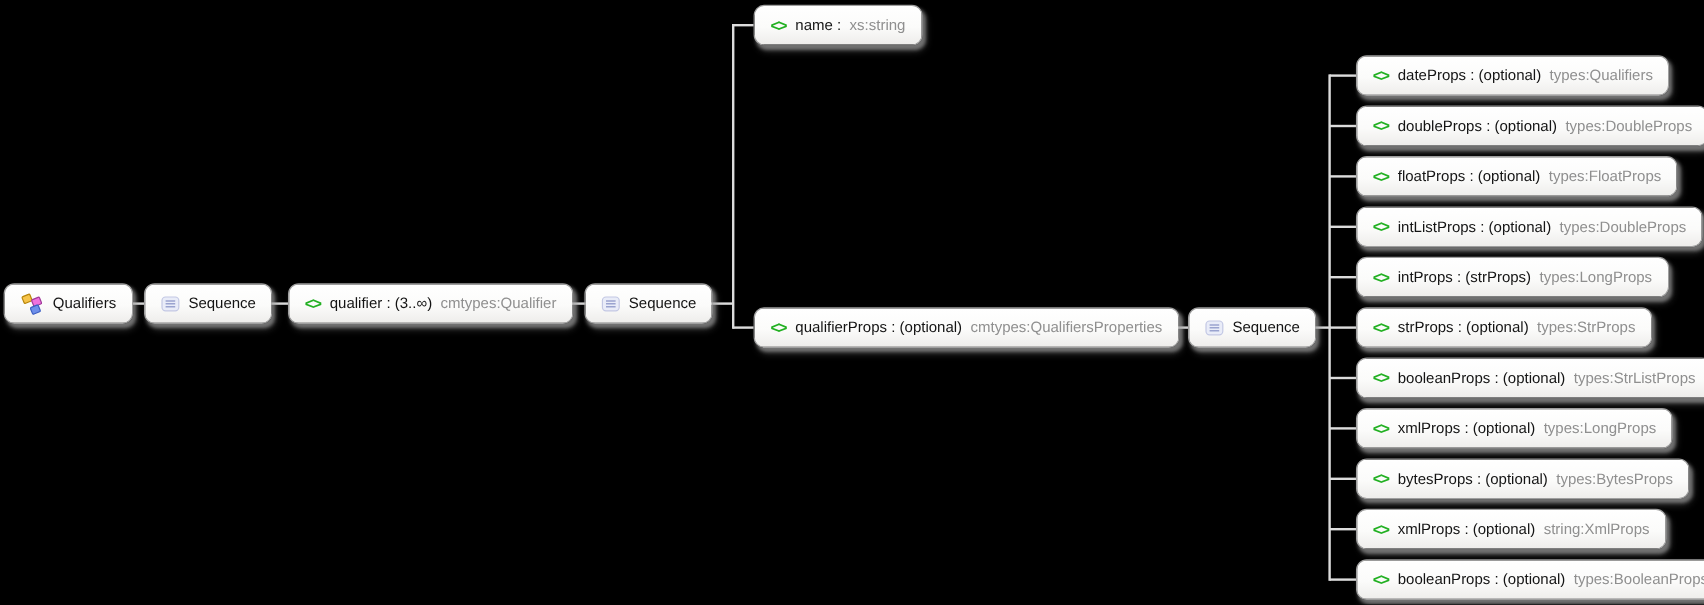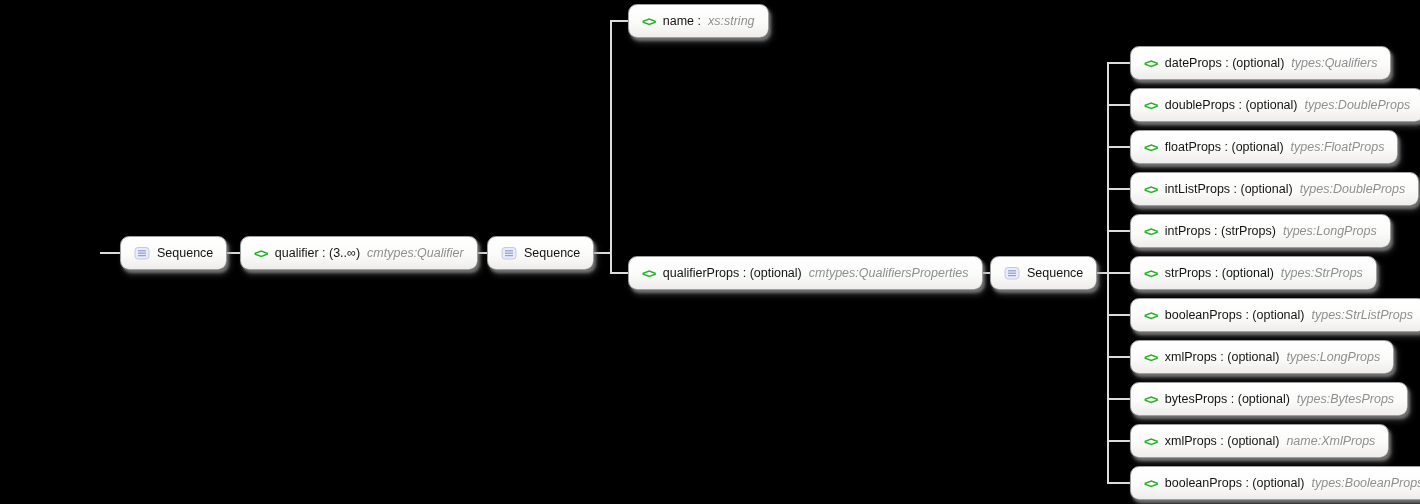--- a/index.html
+++ b/index.html
@@ -9,21 +9,21 @@
   }
   .node{
     position:absolute;height:34px;box-sizing:border-box;
     display:flex;align-items:center;gap:7px;padding:0 13px;white-space:nowrap;
     background:linear-gradient(180deg,#ffffff 0%,#fbfbfa 55%,#eeedeb 100%);
     border:1px solid #9f9f9f;border-radius:9px;
     box-shadow:2px 3px 3px rgba(175,175,175,.55), 3px 5px 6px rgba(115,115,115,.38);
     cursor:default;
   }
   .nm{color:#141414;}
-  .tp{font-style:italic;color:var(--type-text,#8f8f8f);}
+  .tp{color:var(--type-text,#8f8f8f);}
   .eicon{
     color:var(--element-accent,#22b022);font-weight:bold;font-size:13.5px;
     letter-spacing:-1.5px;margin-right:1px;transform:translateY(-0.5px);
   }
   .ln{position:absolute;background:var(--connector,#dcdcdc);}
   .ln.h{height:2px;}
   .ln.v{width:2px;}
   .sicon,.ricon{flex:0 0 auto;display:block;}
 </style>
 </head>
@@ -46,20 +46,28 @@
   <div class="ln h" style="left:1108px;top:146px;width:22px"></div>
   <div class="ln h" style="left:1108px;top:188px;width:22px"></div>
   <div class="ln h" style="left:1108px;top:230px;width:22px"></div>
   <div class="ln h" style="left:1108px;top:272px;width:22px"></div>
   <div class="ln h" style="left:1108px;top:314px;width:22px"></div>
   <div class="ln h" style="left:1108px;top:356px;width:22px"></div>
   <div class="ln h" style="left:1108px;top:398px;width:22px"></div>
   <div class="ln h" style="left:1108px;top:440px;width:22px"></div>
   <div class="ln h" style="left:1108px;top:482px;width:22px"></div>
 
+  <div class="node" style="left:3px;top:236px">
+    <svg class="ricon" width="20" height="20" viewBox="0 0 20 20">
+      <rect x="2" y="3" width="7" height="6" rx="1" transform="rotate(-22 5.5 6)" fill="#f6c44a" stroke="#b8860b" stroke-width="1"></rect>
+      <rect x="10" y="5.5" width="7" height="6" rx="1" transform="rotate(-22 13.5 8.5)" fill="#ef72dd" stroke="#a03a9a" stroke-width="1"></rect>
+      <rect x="9" y="12" width="7" height="6" rx="1" transform="rotate(-22 12.5 15)" fill="#6e8fea" stroke="#3c5fc2" stroke-width="1"></rect>
+    </svg>
+    <span class="nm">Qualifiers</span>
+  </div>
 
   <div class="node" style="left:120px;top:236px">
     <svg class="sicon" width="16" height="16" viewBox="0 0 16 16">
       <rect x="1" y="2.5" width="14" height="11.5" rx="3" fill="#e9ecf8" stroke="#c3c8e4"></rect>
       <line x1="4" y1="5.8" x2="12" y2="5.8" stroke="#9aa3cf" stroke-width="1.3"></line>
       <line x1="4" y1="8.2" x2="12" y2="8.2" stroke="#9aa3cf" stroke-width="1.3"></line>
       <line x1="4" y1="10.6" x2="12" y2="10.6" stroke="#9aa3cf" stroke-width="1.3"></line>
     </svg>
     <span class="nm">Sequence</span>
   </div>
@@ -143,21 +151,21 @@
     <span class="tp">types:LongProps</span>
   </div>
   <div class="node" style="left:1130px;top:382px">
     <span class="eicon">&lt;&gt;</span>
     <span class="nm">bytesProps : (optional)</span>
     <span class="tp">types:BytesProps</span>
   </div>
   <div class="node" style="left:1130px;top:424px">
     <span class="eicon">&lt;&gt;</span>
     <span class="nm">xmlProps : (optional)</span>
-    <span class="tp">name:XmlProps</span>
+    <span class="tp">string:XmlProps</span>
   </div>
   <div class="node" style="left:1130px;top:466px">
     <span class="eicon">&lt;&gt;</span>
     <span class="nm">booleanProps : (optional)</span>
     <span class="tp">types:BooleanProps</span>
   </div>
 
 </div>
 
 </body></html>

